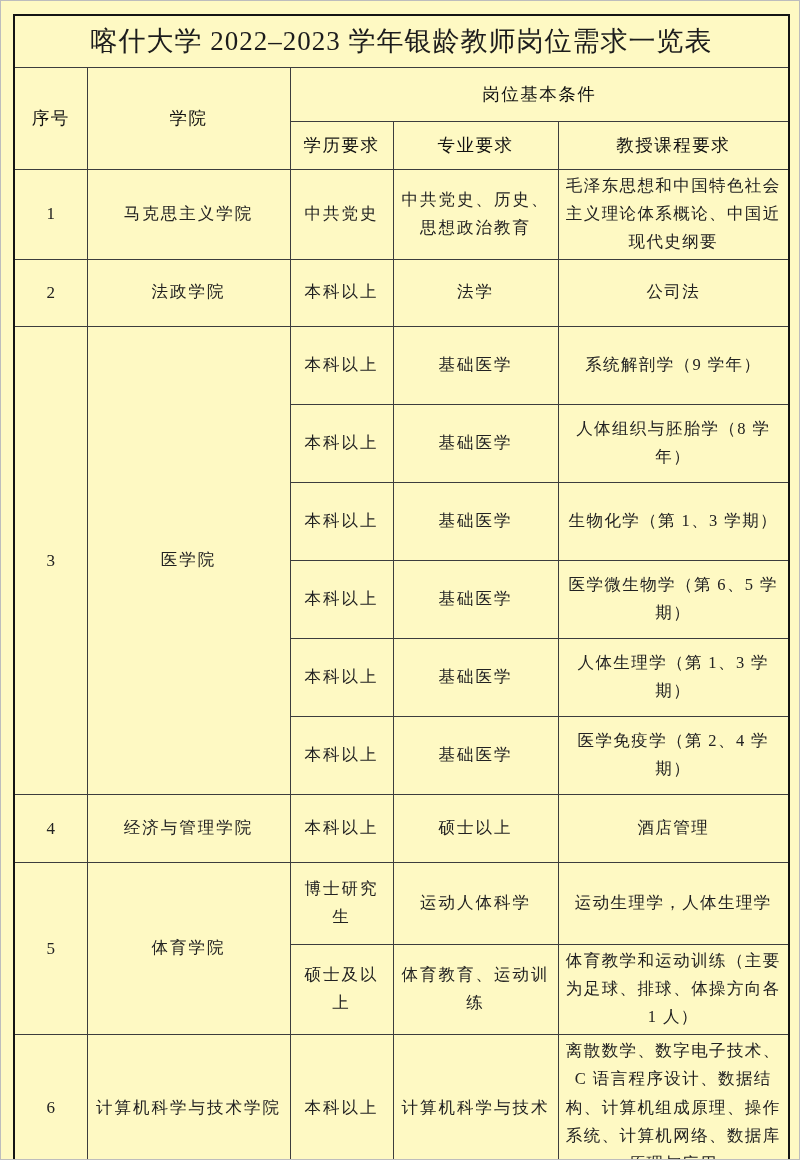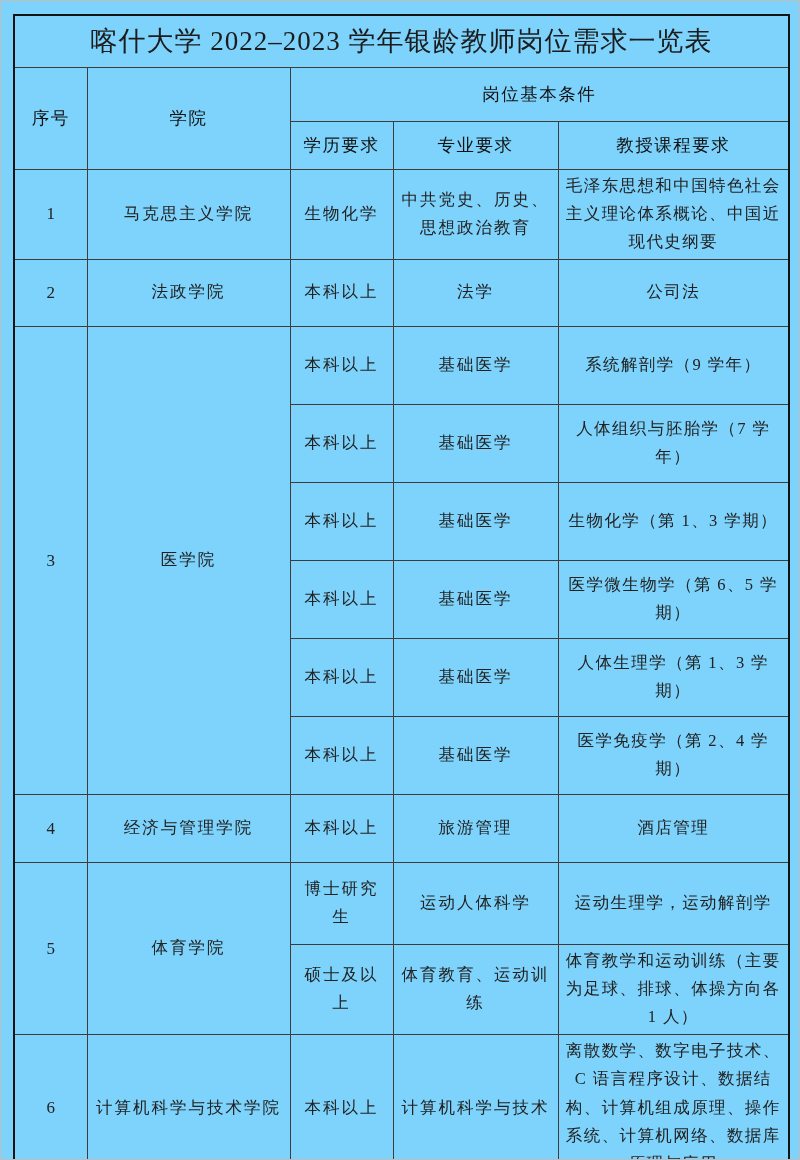--- a/index.html
+++ b/index.html
@@ -1,21 +1,21 @@
 <!DOCTYPE html>
 <html><head>
 <meta charset="utf-8">
 <style>
   * { margin: 0; padding: 0; box-sizing: border-box; }
   html, body { width: 800px; height: 1160px; background: #ffffff; }
   body { font-family: "Liberation Serif", serif; color: #1c1c1c; }
   .page {
     position: relative;
     width: 800px; height: 1160px;
-    background: #7dd3fc;
+    background: #fef9c3;
     border: 1px solid #bdbdbd;
     overflow: hidden;
   }
   table.req-table {
     position: absolute;
     left: 12px; top: 13px;
     width: 775px;
     border-collapse: collapse;
     table-layout: fixed;
     border: 2px solid #141414;
@@ -87,21 +87,21 @@
       </tr>
       <tr>
         <td class="hdr hdr-sub">学历要求</td>
         <td class="hdr hdr-sub">专业要求</td>
         <td class="hdr hdr-sub">教授课程要求</td>
       </tr>
 
       <tr class="r-h86">
         <td class="body-cell num-cell">1</td>
         <td class="body-cell">马克思主义学院</td>
-        <td class="body-cell">生物化学</td>
+        <td class="body-cell">中共党史</td>
         <td class="body-cell">中共党史、历史、思想政治教育</td>
         <td class="body-cell course-cell">毛泽东思想和中国特色社会主义理论体系概论、中国近现代史纲要</td>
       </tr>
 
       <tr class="r-h67">
         <td class="body-cell num-cell">2</td>
         <td class="body-cell">法政学院</td>
         <td class="body-cell">本科以上</td>
         <td class="body-cell">法学</td>
         <td class="body-cell course-cell">公司法</td>
@@ -110,21 +110,21 @@
       <tr class="r-h78">
         <td class="body-cell num-cell" rowspan="6">3</td>
         <td class="body-cell" rowspan="6">医学院</td>
         <td class="body-cell">本科以上</td>
         <td class="body-cell">基础医学</td>
         <td class="body-cell course-cell">系统解剖学（9 学年）</td>
       </tr>
       <tr class="r-h78">
         <td class="body-cell">本科以上</td>
         <td class="body-cell">基础医学</td>
-        <td class="body-cell course-cell">人体组织与胚胎学（7 学年）</td>
+        <td class="body-cell course-cell">人体组织与胚胎学（8 学年）</td>
       </tr>
       <tr class="r-h78">
         <td class="body-cell">本科以上</td>
         <td class="body-cell">基础医学</td>
         <td class="body-cell course-cell">生物化学（第 1、3 学期）</td>
       </tr>
       <tr class="r-h78">
         <td class="body-cell">本科以上</td>
         <td class="body-cell">基础医学</td>
         <td class="body-cell course-cell">医学微生物学（第 6、5 学期）</td>
@@ -137,30 +137,30 @@
       <tr class="r-h78">
         <td class="body-cell">本科以上</td>
         <td class="body-cell">基础医学</td>
         <td class="body-cell course-cell">医学免疫学（第 2、4 学期）</td>
       </tr>
 
       <tr class="r-h68">
         <td class="body-cell num-cell">4</td>
         <td class="body-cell">经济与管理学院</td>
         <td class="body-cell">本科以上</td>
-        <td class="body-cell">旅游管理</td>
+        <td class="body-cell">硕士以上</td>
         <td class="body-cell course-cell">酒店管理</td>
       </tr>
 
       <tr class="r-h82">
         <td class="body-cell num-cell" rowspan="2">5</td>
         <td class="body-cell" rowspan="2">体育学院</td>
         <td class="body-cell">博士研究生</td>
         <td class="body-cell">运动人体科学</td>
-        <td class="body-cell course-cell">运动生理学，运动解剖学</td>
+        <td class="body-cell course-cell">运动生理学，人体生理学</td>
       </tr>
       <tr class="r-h82">
         <td class="body-cell">硕士及以上</td>
         <td class="body-cell">体育教育、运动训练</td>
         <td class="body-cell course-cell">体育教学和运动训练（主要为足球、排球、体操方向各 1 人）</td>
       </tr>
 
       <tr class="r-h124">
         <td class="body-cell num-cell">6</td>
         <td class="body-cell">计算机科学与技术学院</td>

